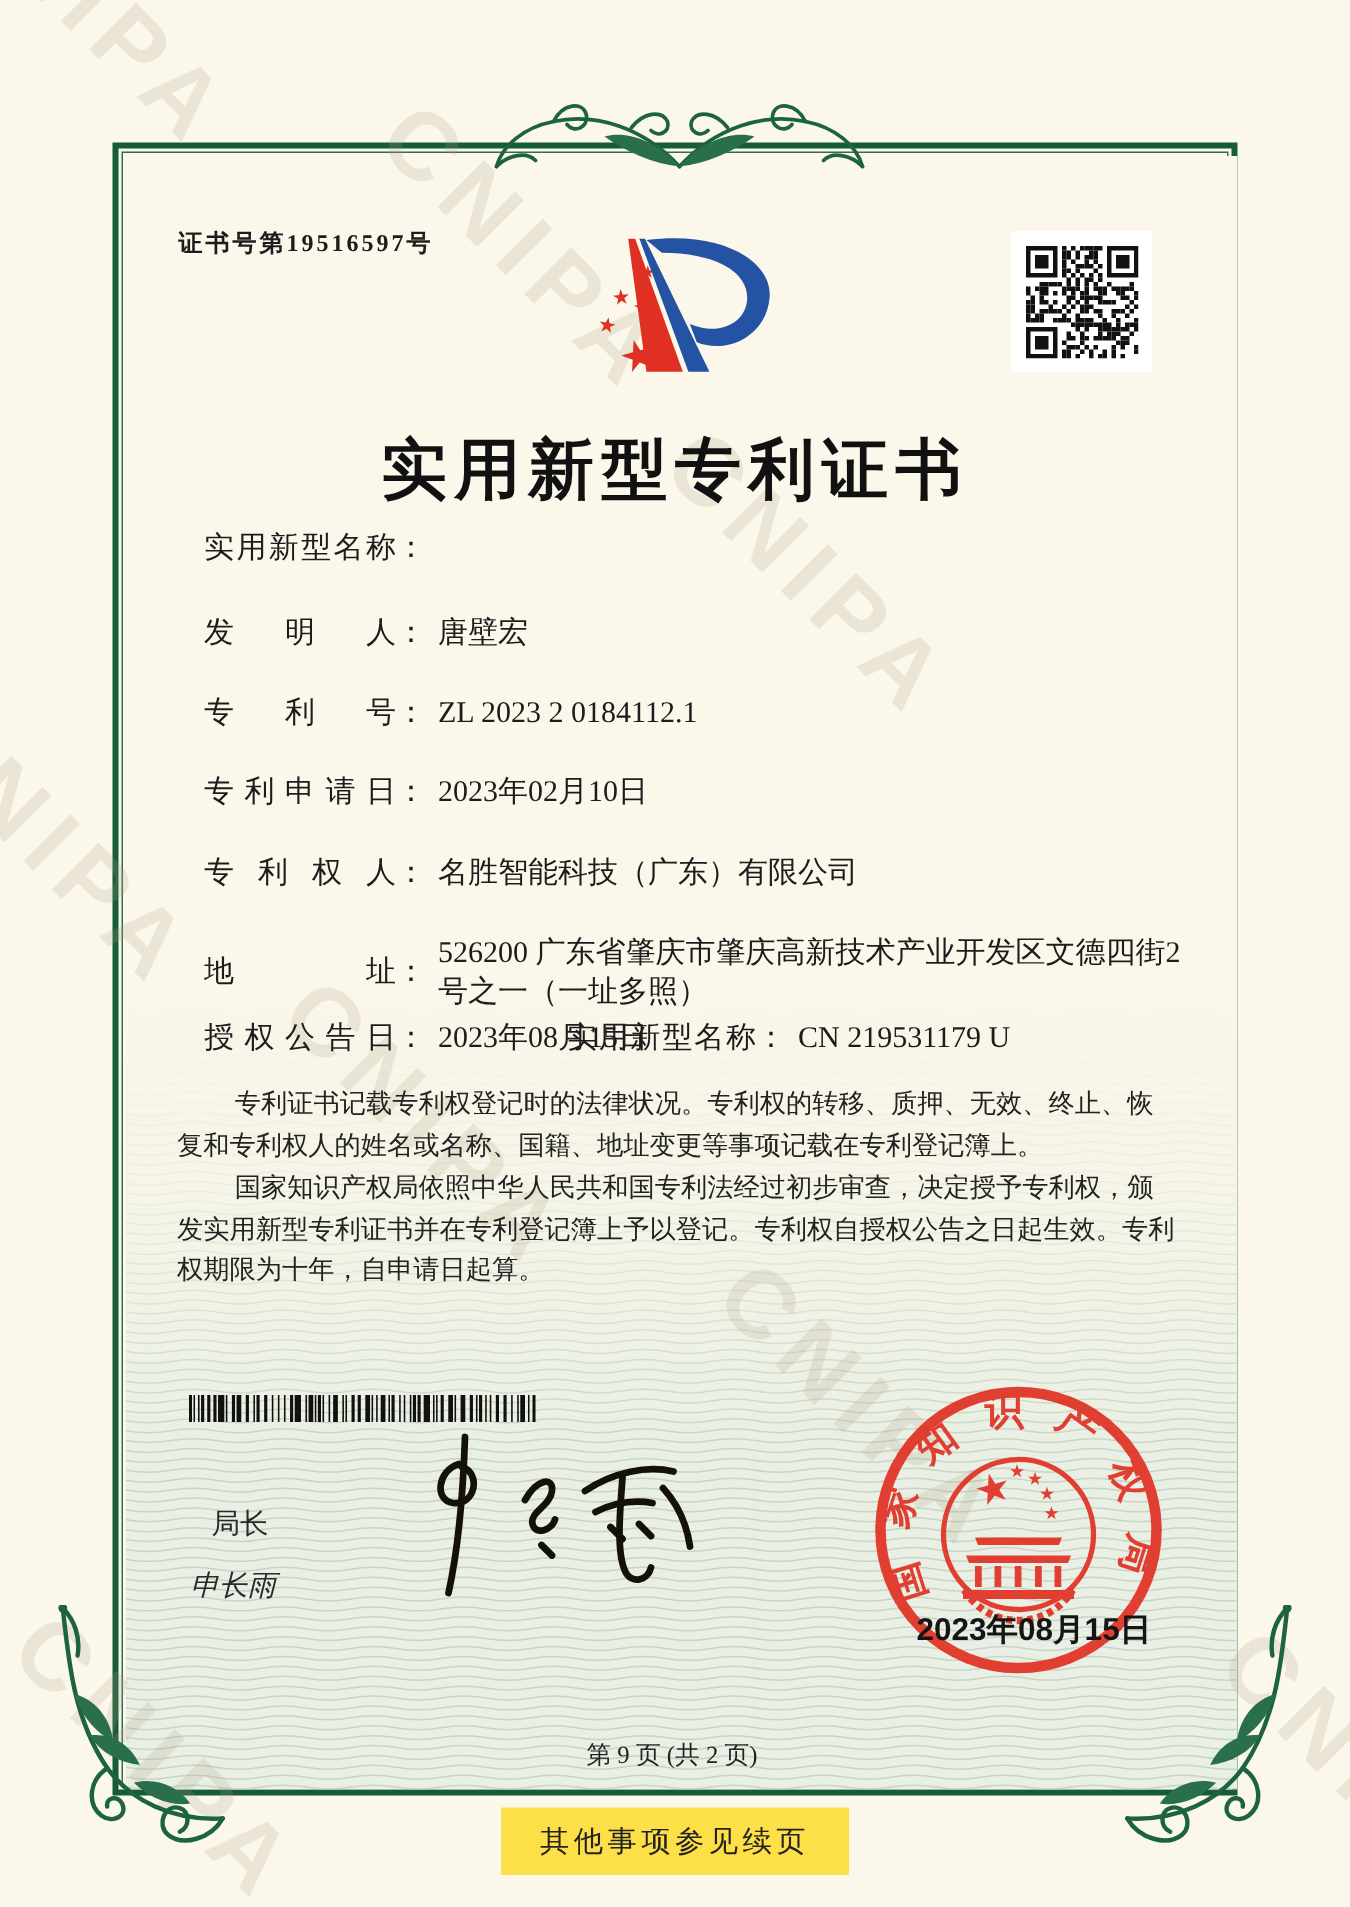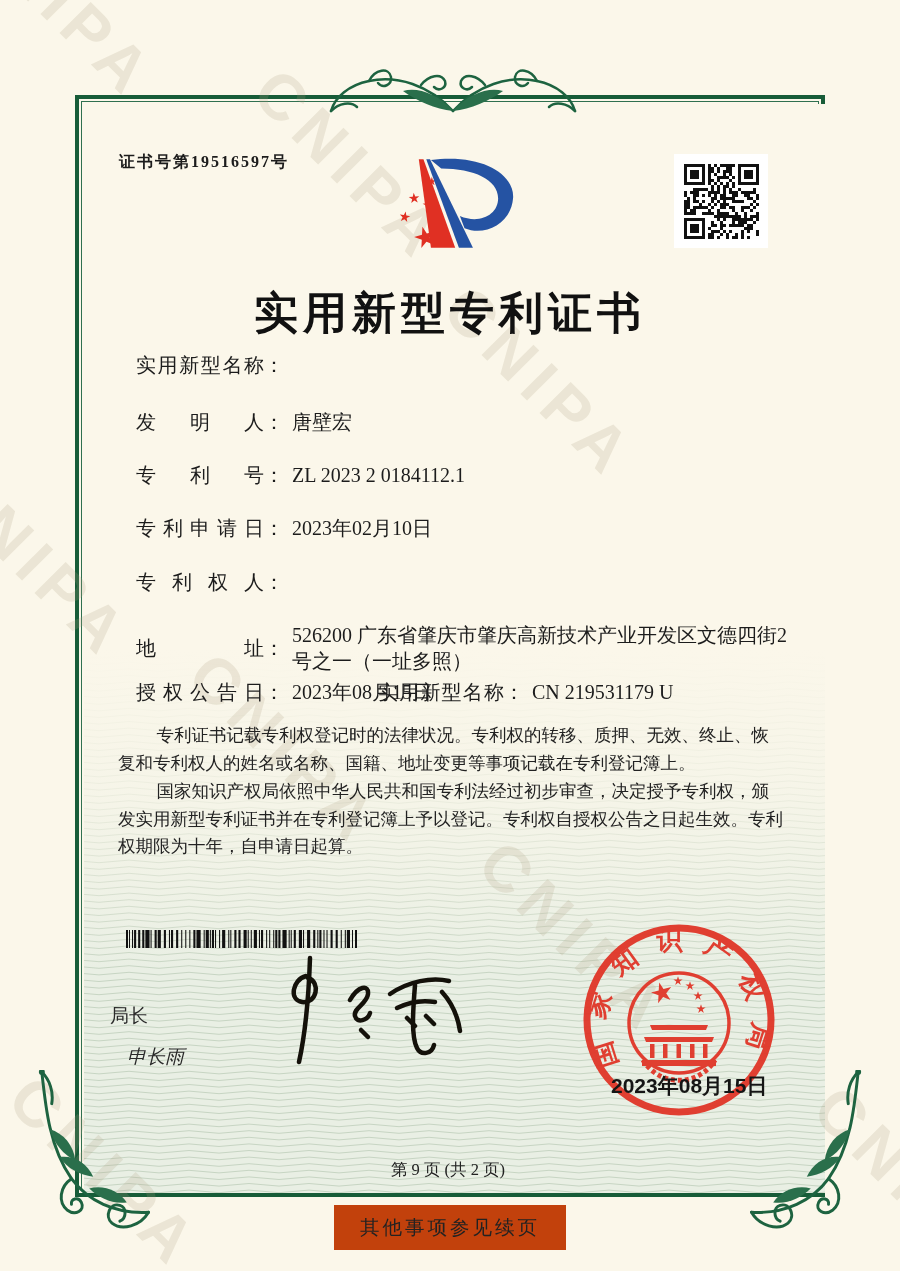--- a/index.html
+++ b/index.html
@@ -27,32 +27,32 @@
   .lbl{display:inline-block;width:128px;text-align:justify;text-align-last:justify;flex:none;}
   .colon{flex:none;margin-right:8px;}
   .val{flex:1 1 auto;}
   .val-address{max-width:502px;}
   .pair2{position:absolute;left:242px;top:0;display:flex;font-size:20px;}
   .pair2 .lbl{width:126px;}
   .paras{position:absolute;left:118px;top:722px;width:668px;font-size:17.5px;
          line-height:27.5px;color:#222;}
   .paras p{margin:0 0 1px 0;text-indent:2.2em;}
   .barcode{position:absolute;left:126px;top:930px;width:233px;height:18px;}
-  .sig-title{position:absolute;left:110px;top:1003px;font-size:19px;
+  .sig-title{position:absolute;left:141px;top:1003px;font-size:19px;
              font-family:Liberation Serif, serif;color:#2a2a2a;}
   .sig-name{position:absolute;left:127px;top:1044px;font-size:19px;
             font-family:"Liberation Sans","DejaVu Sans",sans-serif;color:#2a2a2a;font-style:italic;}
   .signature{position:absolute;left:262px;top:950px;width:215px;height:128px;}
   .seal{position:absolute;left:580px;top:921px;width:198px;height:198px;
         mix-blend-mode:multiply;opacity:.95;}
   .seal-date{position:absolute;left:611px;top:1072px;font-size:21px;font-weight:600;
              font-family:"Liberation Sans","DejaVu Sans",sans-serif;color:#151515;}
   .page-num{position:absolute;left:0;top:1159px;width:896px;text-align:center;font-size:16.5px;color:#222;}
   .footer{position:absolute;left:0;top:1205px;width:900px;display:flex;justify-content:center;}
-  .footer span{background:#c2410c;padding:9px 26px;font-size:19.5px;letter-spacing:3px;color:#222;}
+  .footer span{background:#fde047;padding:9px 26px;font-size:19.5px;letter-spacing:3px;color:#222;}
   
   .orn{position:absolute;z-index:4;pointer-events:none;}
   .orn-top{left:325px;top:57px;width:256px;height:64px;}
   .orn-bl{left:30px;top:1070px;width:158px;height:168px;}
   .orn-br{left:712px;top:1070px;width:158px;height:168px;transform:scaleX(-1);}
 </style>
 </head>
 <body>
 
 <div class="page">
@@ -527,20 +527,21 @@
         <span class="val">ZL 2023 2 0184112.1</span>
     </div>
     <div class="row" style="top:515px">
       <span class="lbl">专利申请日</span>
         <span class="colon">：</span>
         <span class="val">2023年02月10日</span>
     </div>
     <div class="row" style="top:569px">
       <span class="lbl">专利权人</span>
         <span class="colon">：</span>
+        <span class="val">名胜智能科技（广东）有限公司</span>
     </div>
     <div class="row" style="top:622px">
       <span class="lbl">地址</span>
         <span class="colon">：</span>
         <span class="val val-address">526200 广东省肇庆市肇庆高新技术产业开发区文德四街2号之一（一址多照）</span>
     </div>
     <div class="row" style="top:679px">
       <span class="lbl">授权公告日</span>
         <span class="colon">：</span>
         <span class="val" style="flex:none">2023年08月15日</span>

